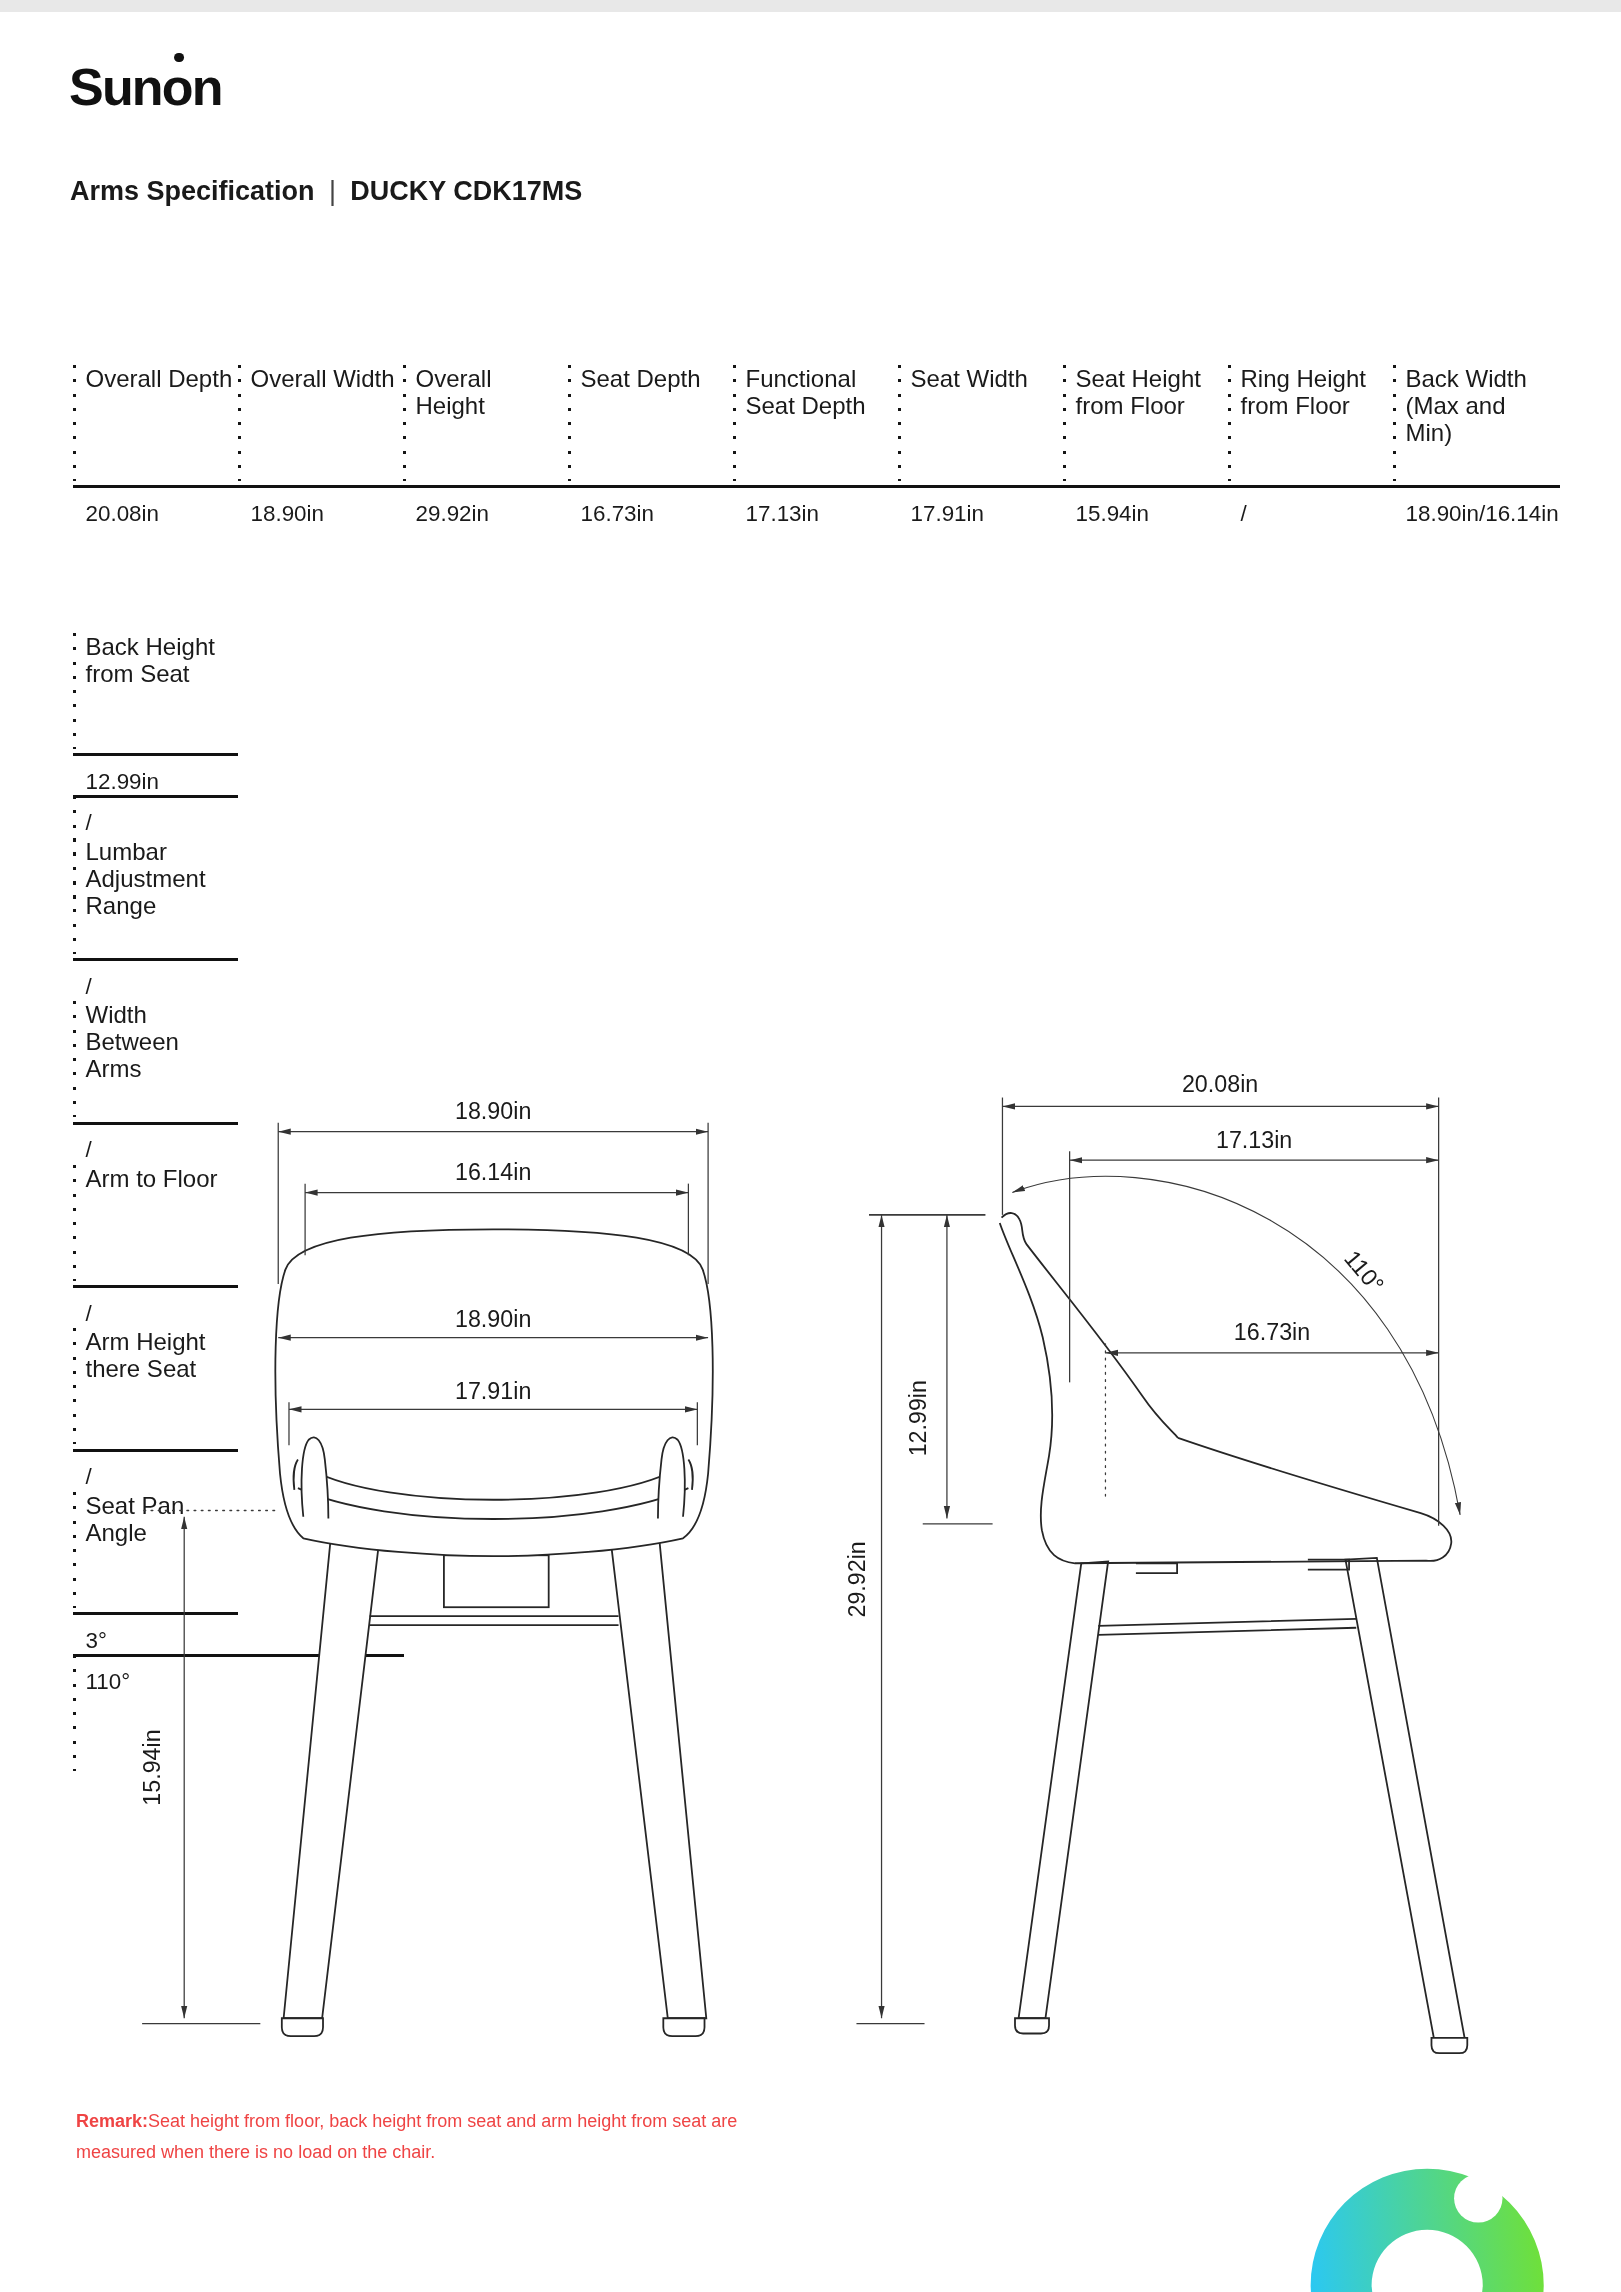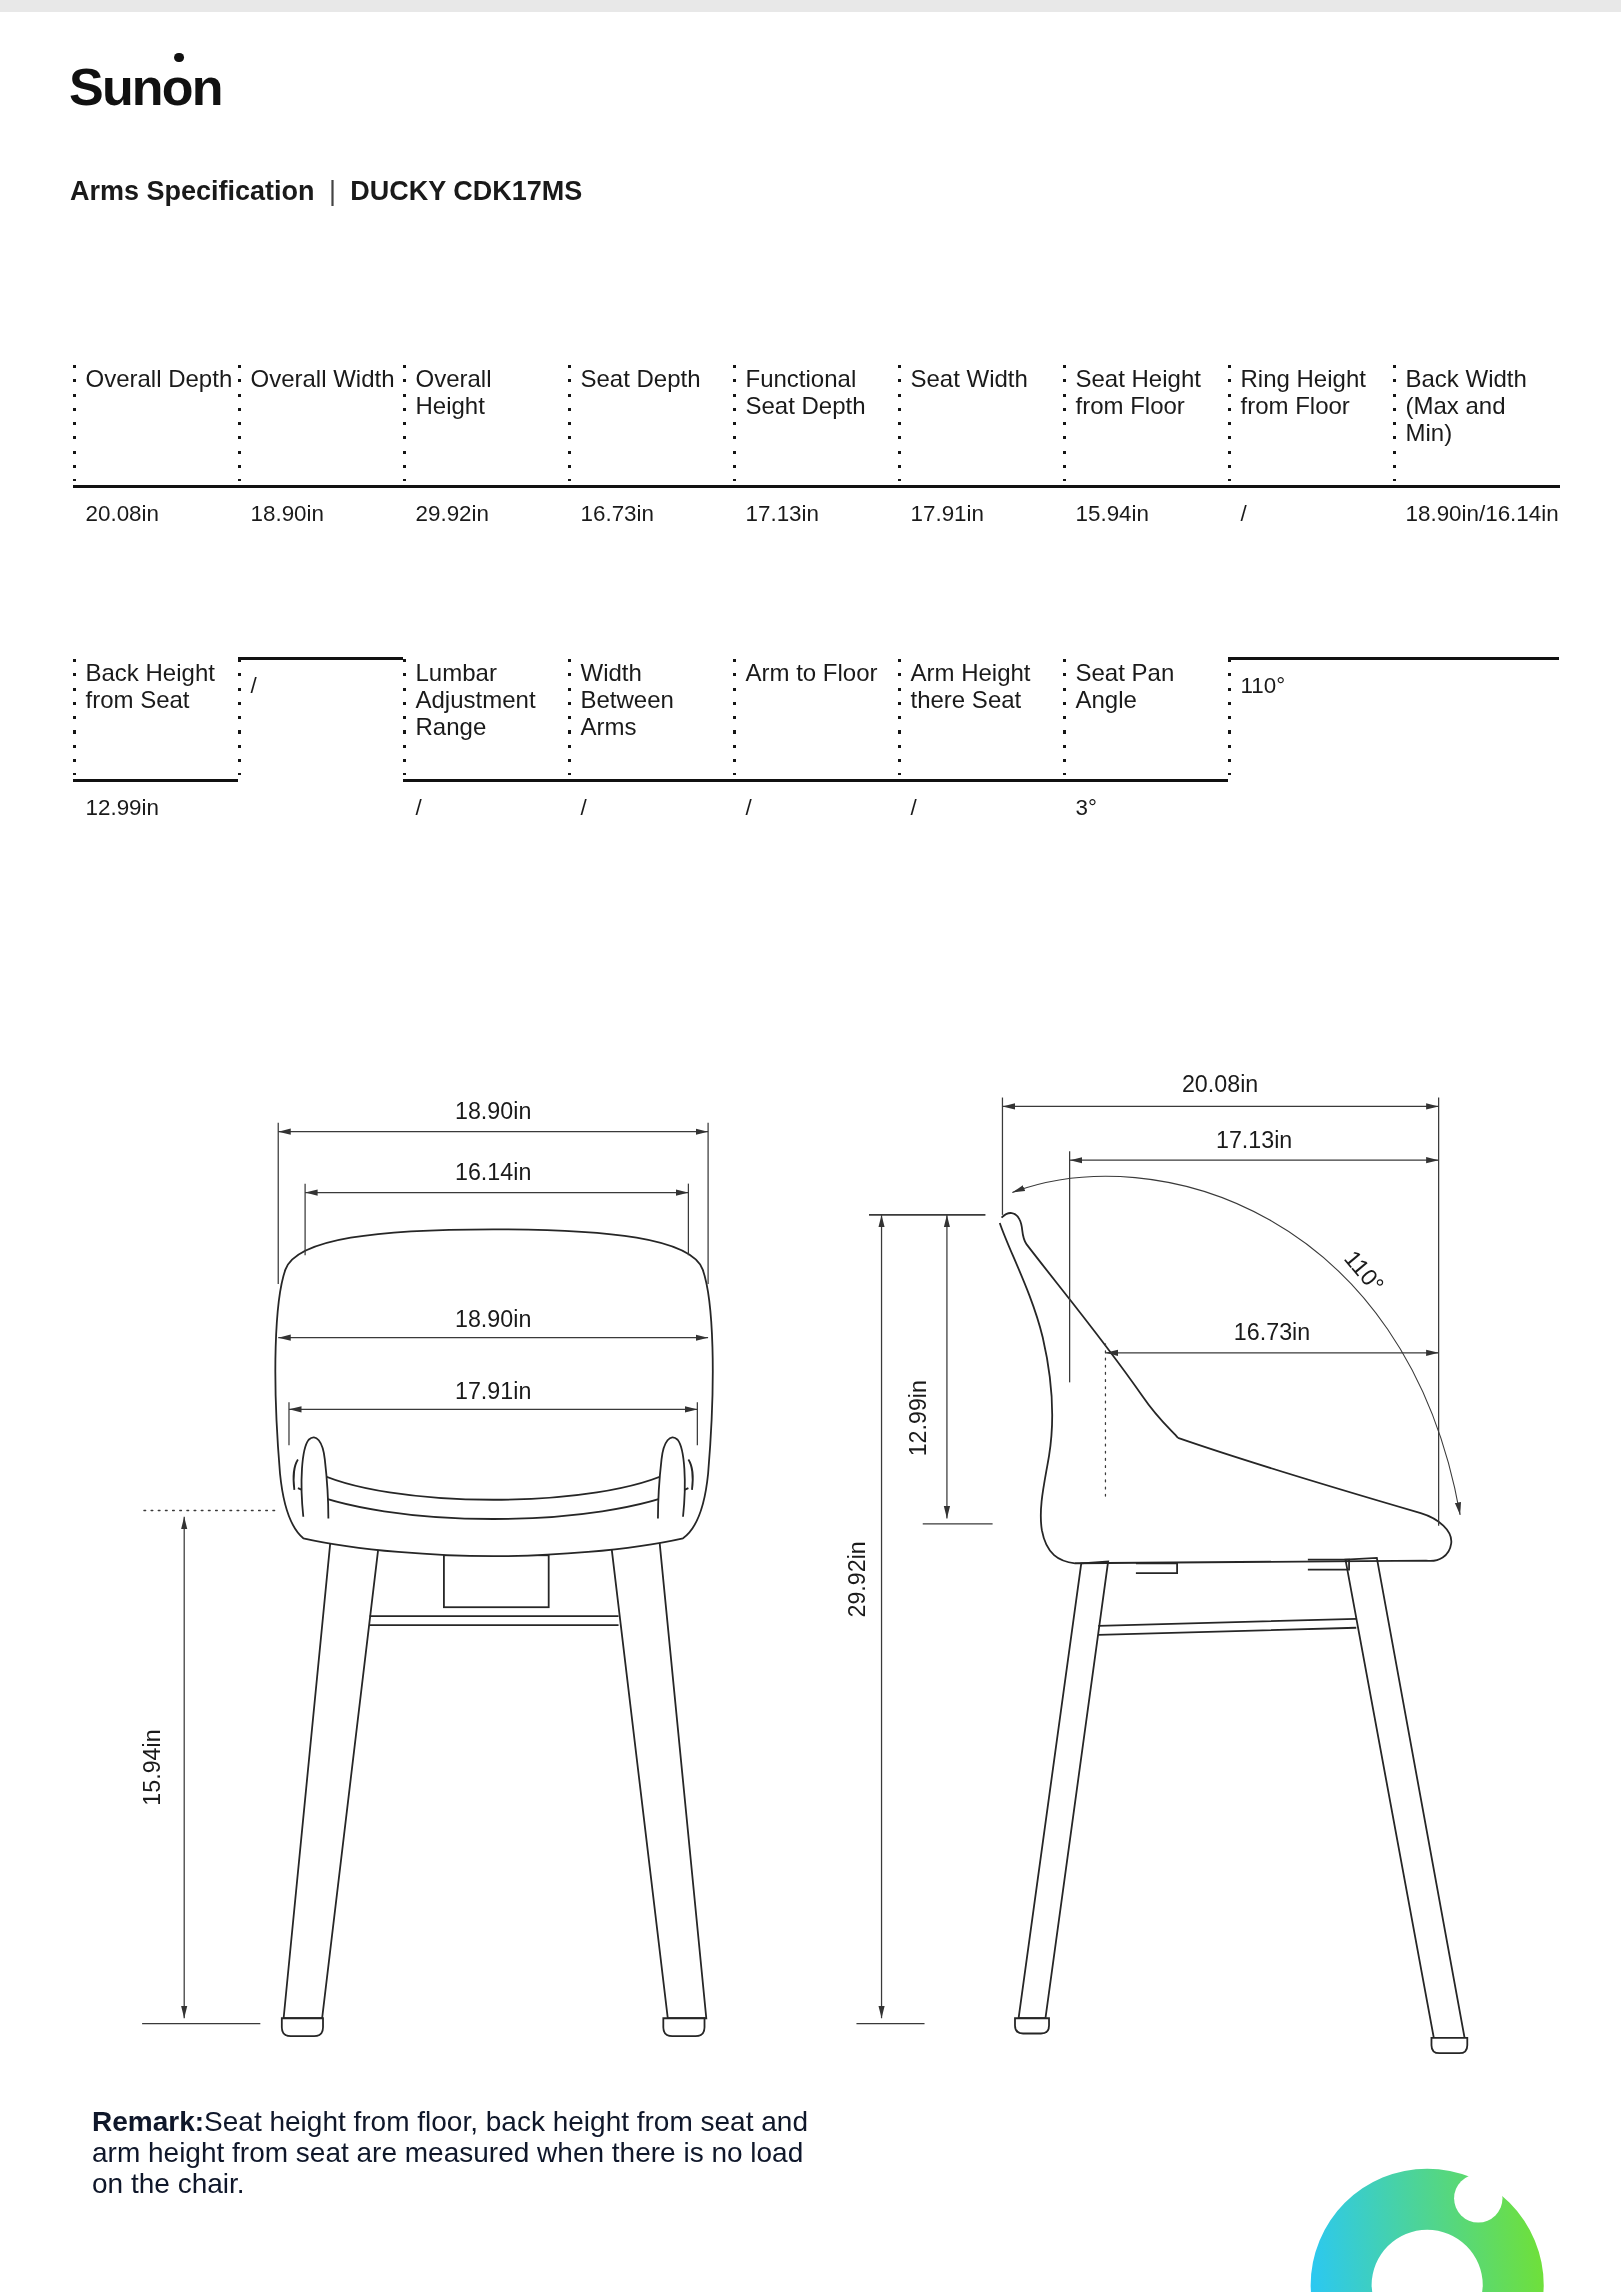--- a/index.html
+++ b/index.html
@@ -46,22 +46,22 @@
   }
   .spec-val{
     border-top:3.6px solid #111;
     padding:12.5px 3.6px 0 12.5px;font-size:22.4px;
   }
   
   .drawing{position:absolute;}
   .drawing text{font-size:26px;fill:#1a1a1a;}
   
   .remark{
-    position:absolute;left:92px;top:2094px;width:743px;
-    font-size:28px;line-height:31px;color:#0f172a;
+    position:absolute;left:76px;top:2094px;width:743px;
+    font-size:18px;line-height:31px;color:#ef4444;
   }
   .remark .lbl{font-weight:700;}
   
   .brand-mark{position:absolute;left:1299px;top:2145px;}
 </style>
 </head>
 <body>
 
 <div class="page">
 
@@ -113,21 +113,21 @@
 from Floor</div>
         <div class="spec-val">/</div>
       </div>
     <div class="spec-col">
         <div class="spec-hdr">Back Width
 (Max and Min)</div>
         <div class="spec-val">18.90in/16.14in</div>
       </div>
   </div>
 
-  <div class="spec-table secondary" style="top:645px;">
+  <div class="spec-table secondary" style="top:619px;flex-direction:column;">
     <div class="spec-col">
         <div class="spec-hdr">Back Height
 from Seat</div>
         <div class="spec-val">12.99in</div>
       </div>
     <div class="spec-col">
         <div class="spec-val">/</div>
       </div>
     <div class="spec-col">
         <div class="spec-hdr">Lumbar

